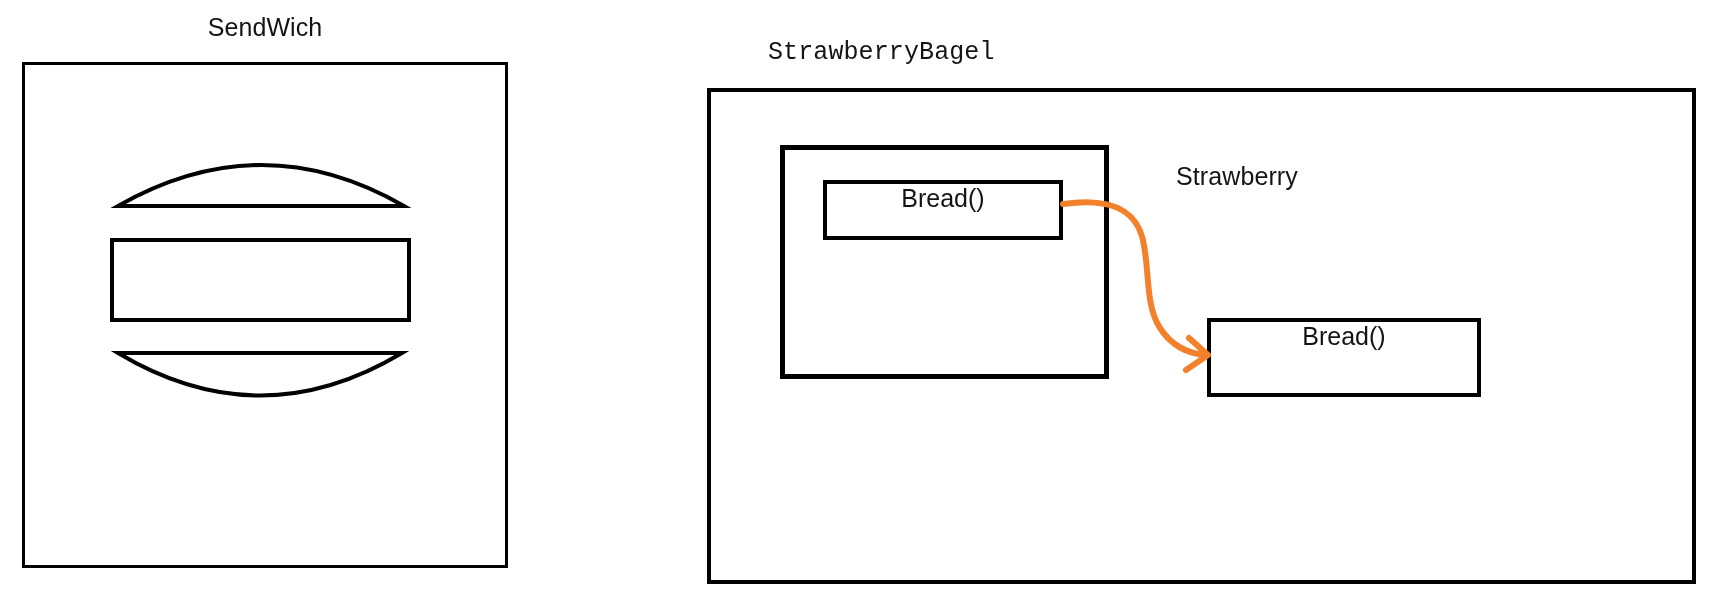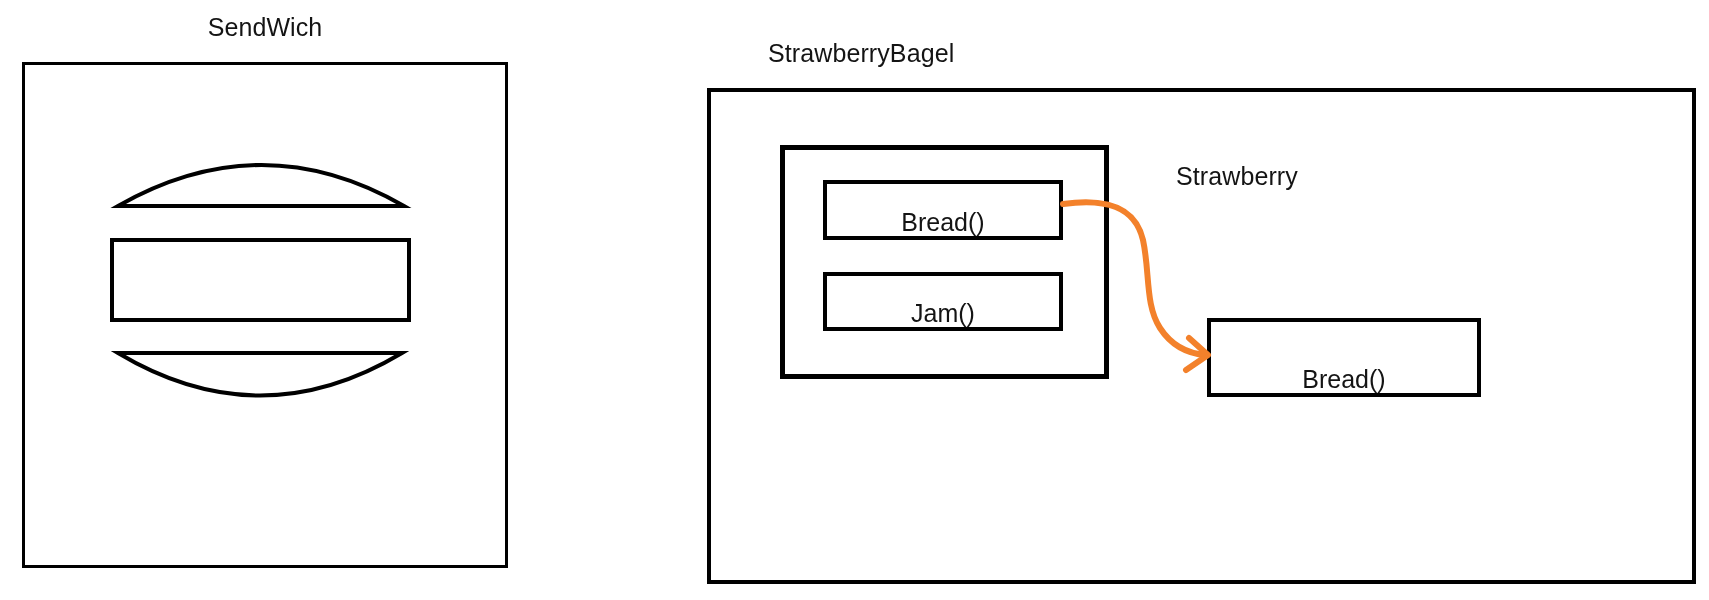--- a/index.html
+++ b/index.html
@@ -29,21 +29,21 @@
     color: #141414;
     white-space: nowrap;
     letter-spacing: 0.1px;
   }
   .title-sendwich {
     left: 0; top: 12px;
     width: 530px;
     text-align: center;
   }
   .title-bagel {
-    left: 768px; top: 38px;
+    left: 768px; top: 38px; font-family: Liberation Mono, monospace;
   }
   .label-strawberry {
     left: 1176px; top: 161px;
   }
   .box {
     position: absolute;
     box-sizing: border-box;
     border: 4px solid #000000;
     background: transparent;
   }
@@ -61,21 +61,21 @@
     left: 780px; top: 145px;
     width: 329px; height: 234px;
     border-width: 5px;
   }
   .method-box {
     position: absolute;
     box-sizing: border-box;
     border: 4px solid #000000;
     background: #ffffff;
     display: flex;
-    align-items: flex-end;
+    align-items: flex-start;
     justify-content: center;
   }
   .method-box span {
     font-size: 25px;
     line-height: 28px;
     color: #141414;
     white-space: nowrap;
   }
   .box-bread-inner {
     left: 823px; top: 180px;
@@ -119,23 +119,20 @@
   <div class="label title-bagel">StrawberryBagel</div>
 
   <div class="box box-bagel"></div>
 
   <div class="box box-strawberrybagel-inner"></div>
 
   <div class="method-box box-bread-inner">
     <span>Bread()</span>
   </div>
 
-  <div class="method-box box-jam-inner">
-    <span>Jam()</span>
-  </div>
 
   <div class="label label-strawberry">Strawberry</div>
 
   <div class="method-box box-bread-outer">
     <span>Bread()</span>
   </div>
 
   <svg class="arrow-svg" viewBox="0 0 1709 600">
     <path d="M 1063 204
              C 1105 198, 1135 206, 1143 240

